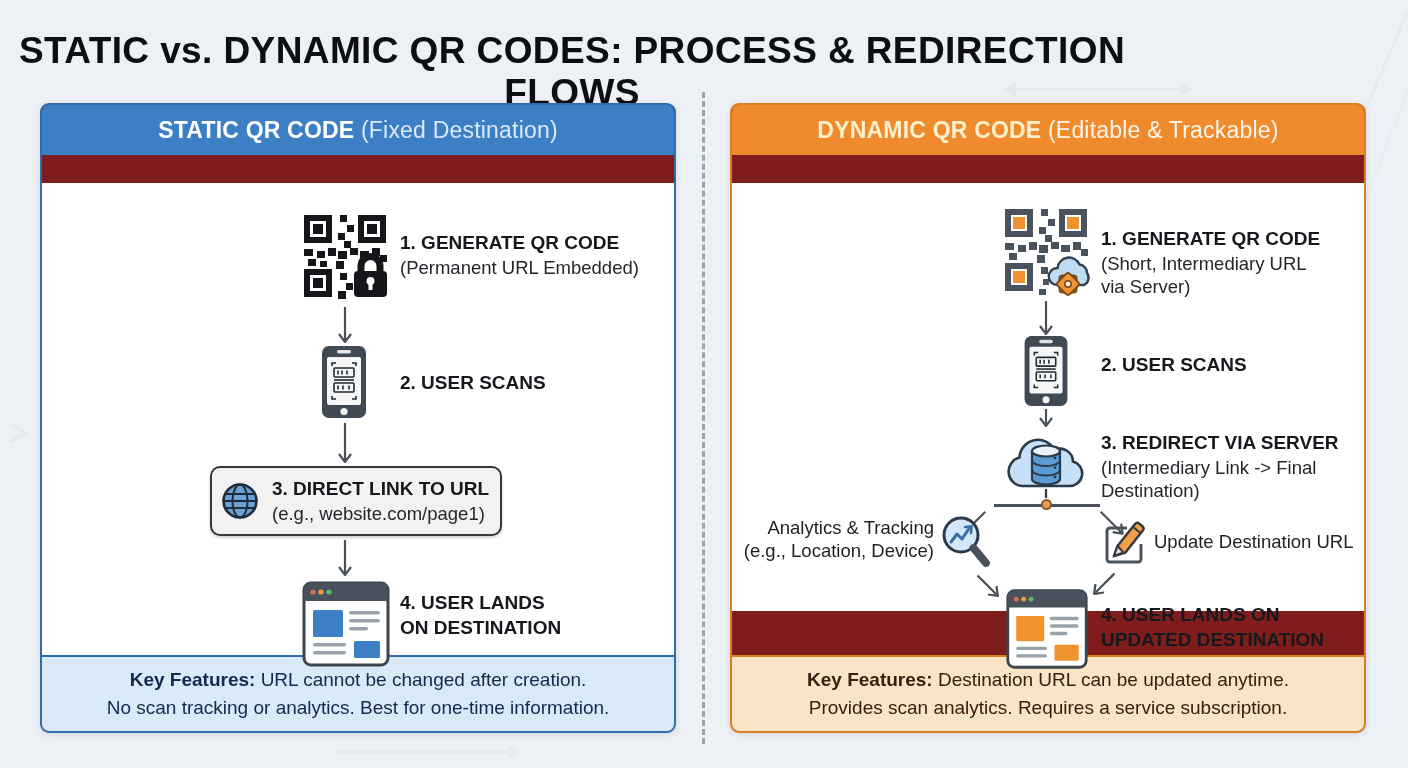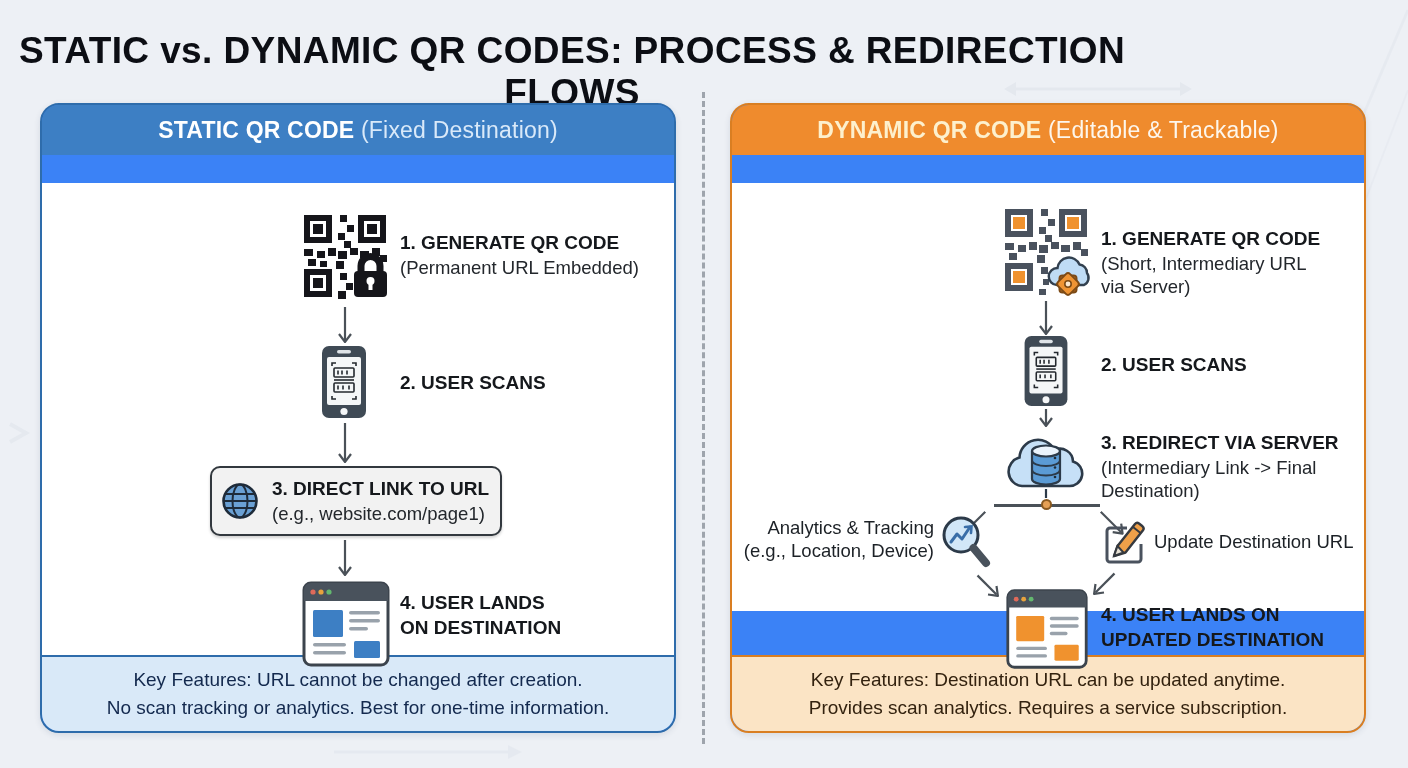--- a/index.html
+++ b/index.html
@@ -9,22 +9,22 @@
 
   
   .bg-deco { position:absolute; opacity:.55; pointer-events:none; }
 
   .main-title { position:absolute; top:30px; left:0; width:100%; text-align:center;
     font-size:37px; font-weight:800; letter-spacing:.4px; color:#0c0e14; }
 
   .divider { position:absolute; left:702px; top:92px; height:652px; width:0;
     border-left:3px dashed #848b94; opacity:.75; }
 
-  .panel { position:absolute; top:103px; width:636px; height:630px; border-radius:19px;
-    background:#3b82f6; display:flex; flex-direction:column; overflow:hidden;
+  .panel { position:absolute; top:103px; width:636px; height:630px; border-radius:9px;
+    background:#7f1d1d; display:flex; flex-direction:column; overflow:hidden;
     box-shadow:0 2px 6px rgba(40,60,90,.12); }
   .panel.static  { left:40px;  border:2.5px solid #2e6cab; }
   .panel.dynamic { left:730px; border:2.5px solid #d97e22; }
 
   .panel-header { height:50px; flex:0 0 50px; display:flex; align-items:center; justify-content:center;
     font-size:23px; letter-spacing:.2px; }
   .panel.static  .panel-header { background:#3d7fc4; }
   .panel.dynamic .panel-header { background:#ef8b2d; }
   .hdr-title { font-weight:800; }
   .panel.static  .hdr-title { color:#ffffff; }
@@ -32,21 +32,21 @@
   .hdr-sub { font-weight:400; white-space:pre; }
   .panel.static  .hdr-sub { color:#d9e9f9; }
   .panel.dynamic .hdr-sub { color:#fdf6ec; }
 
   .panel-body { position:relative; flex:1 1 auto; background:#ffffff;margin-top:28px; }
 
   .panel-footer { flex:0 0 76px; display:flex; flex-direction:column; align-items:center; justify-content:center;
     font-size:19px; line-height:1.5; text-align:center; }
   .panel.static  .panel-footer { background:#d9e9f8; border-top:2px solid #2e6cab; color:#13294e; }
   .panel.dynamic .panel-footer { background:#fbe4c5; border-top:2px solid #d97e22; color:#33220f;margin-top:44px; }
-  .panel-footer b { font-weight:400; }
+  .panel-footer b { font-weight:700; }
 
   .abs { position:absolute; }
   .step-label  { font-size:19px; font-weight:800; color:#15181c; line-height:1.3; }
   .step-detail { font-size:18.5px; font-weight:400; color:#23272c; line-height:1.25; }
 
   .link-box { position:absolute; background:#f2f2f2; border:2px solid #32383e; border-radius:10px;
     display:flex; align-items:center; padding:0 8px; gap:12px;
     box-shadow:0 2px 3px rgba(0,0,0,.18); }
 
   .arrow-svg { display:block; }

